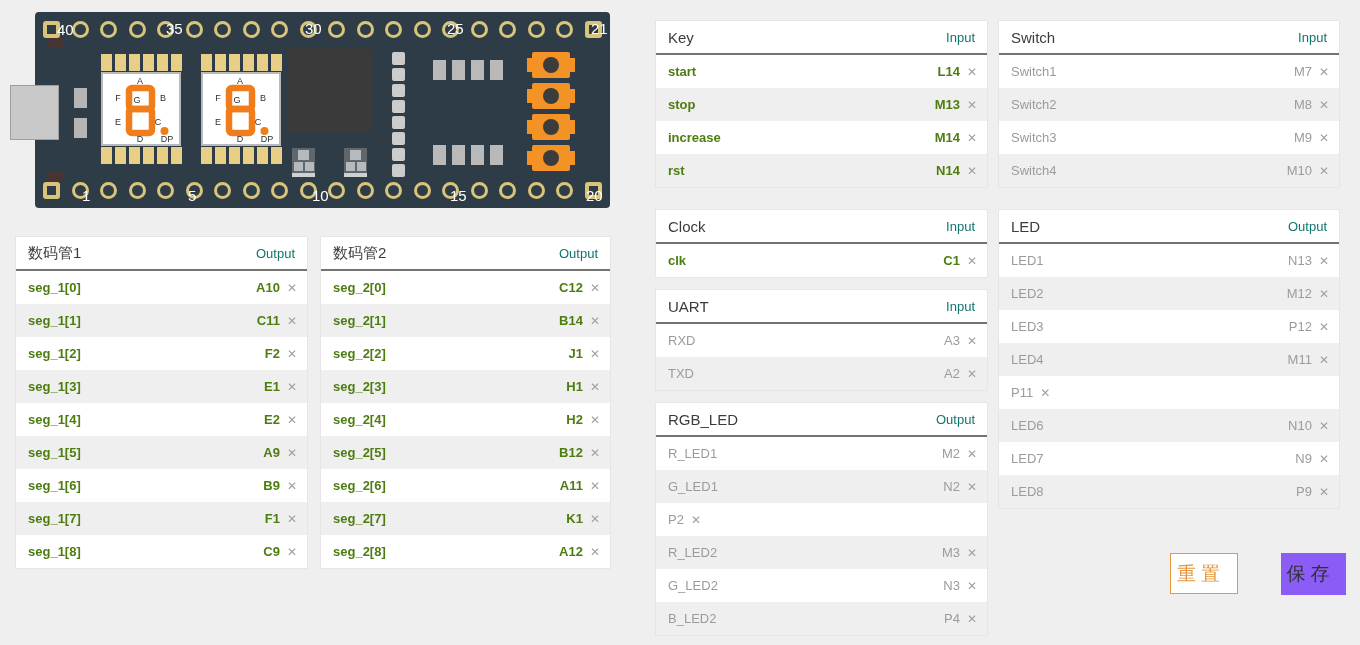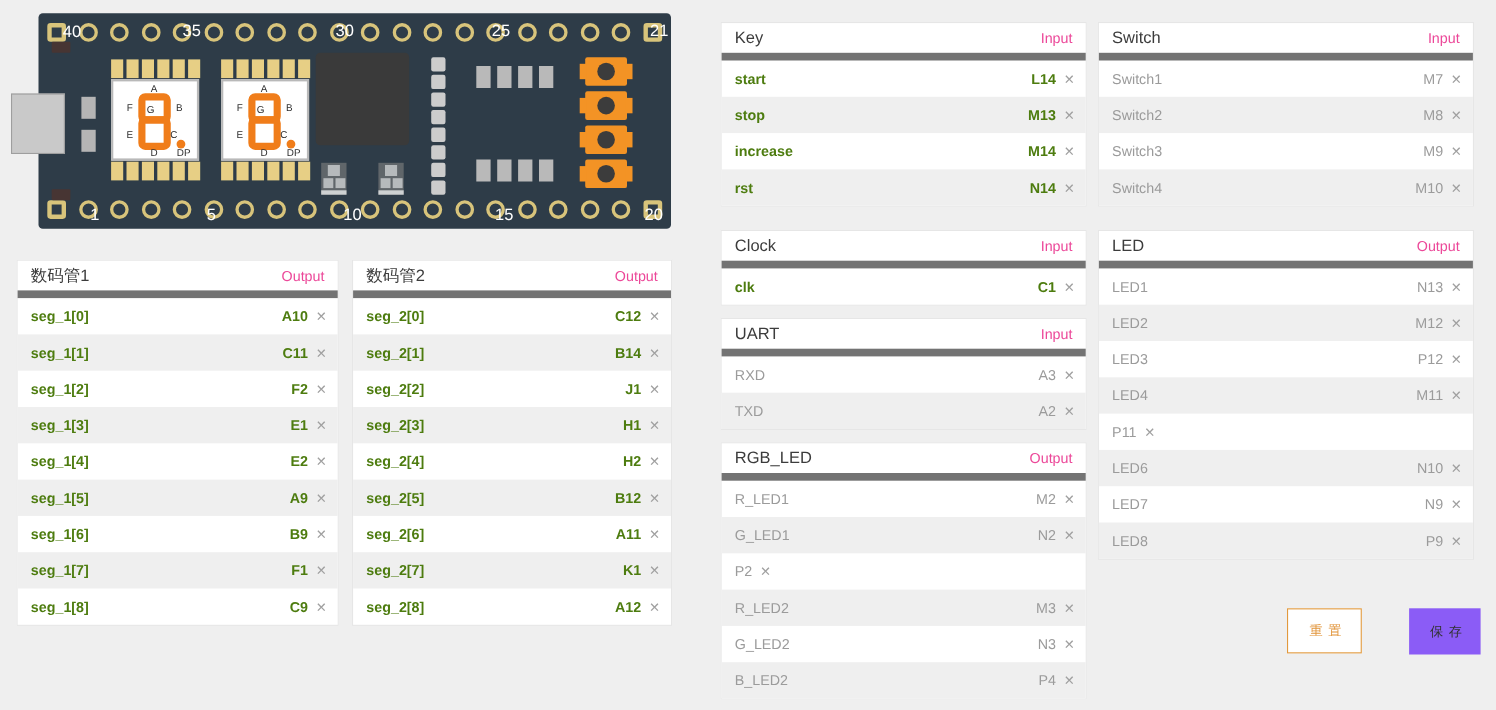--- a/index.html
+++ b/index.html
@@ -5,23 +5,23 @@
   html,body{margin:0;padding:0}
   body{
     width:1360px;height:645px;position:relative;overflow:hidden;
     background:#efefef;
     font-family:"Liberation Sans", sans-serif;
   }
 
   
   .panel{position:absolute;background:#fff;border:1px solid #e6e6e6;box-sizing:border-box}
   .panel-header{height:34px;display:flex;align-items:center;justify-content:space-between;
-    padding:0 12px;border-bottom:7px solid #737373;box-sizing:border-box}
+    padding:0 12px;border-bottom:2px solid #737373;box-sizing:border-box}
   .panel-title{font-size:15px;color:#3c3c3c}
-  .panel-dir{font-size:13px;color:#ec4899}
+  .panel-dir{font-size:13px;color:#0f766e}
   .panel-row{height:33px;display:flex;align-items:center;padding:0 10px 0 12px;font-size:13px;box-sizing:border-box}
   .panel-rows .panel-row:nth-child(even){background:#efefef}
   .row-name{flex:1}
   .row-pin{margin-right:7px}
   .row-close{color:#a0a0a0;font-size:12px;cursor:pointer}
   .panel.em .row-name,.panel.em .row-pin{font-weight:bold;color:#4d7c0f}
   .panel:not(.em) .row-name,.panel:not(.em) .row-pin{color:#9b9b9b}
 
   
   #panel-seg1{left:15px;top:236px;width:293px}
@@ -92,21 +92,21 @@
   #tact-1{left:257px}
   #tact-2{left:309px}
   .tact i{display:block;position:absolute;background:#b6babc}
   .tact .t{left:6px;top:2px;width:11px;height:10px}
   .tact .bl{left:2px;top:14px;width:9px;height:9px}
   .tact .br{left:13px;top:14px;width:9px;height:9px}
   .tact .strip{left:0;top:25px;width:23px;height:4px;background:#ced1d2}
 
   
   .btn{position:absolute;display:flex;align-items:center;justify-content:center;
-    font-size:12px;letter-spacing:5px;padding-left:13px;box-sizing:border-box;cursor:pointer}
+    font-size:19px;letter-spacing:5px;padding-left:0;box-sizing:border-box;cursor:pointer}
   #reset-btn{left:1170px;top:553px;width:68px;height:41px;background:#fff;border:1px solid #e2993d;color:#e2953b}
   #save-btn{left:1281px;top:553px;width:65px;height:42px;background:#8b5cf6;border:none;color:#323232}
 </style>
 </head>
 <body>
 
 <div id="board">
   <div class="pin-row top">
       <span class="pin square"></span>
       <span class="pin"></span>

